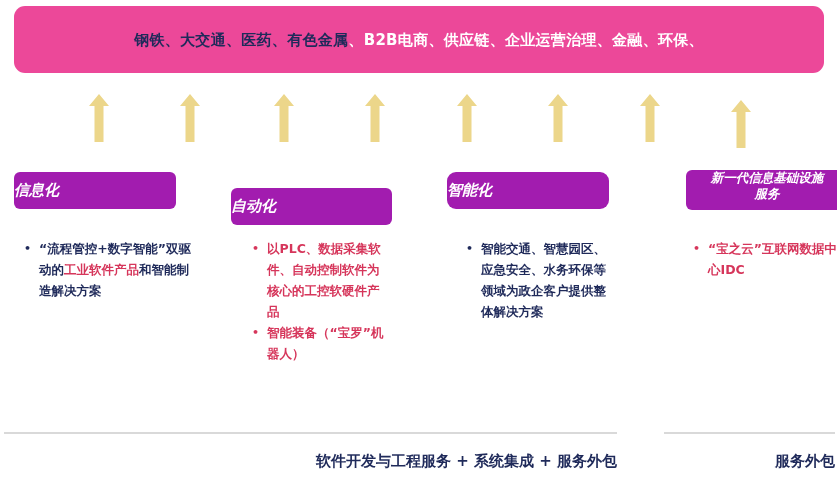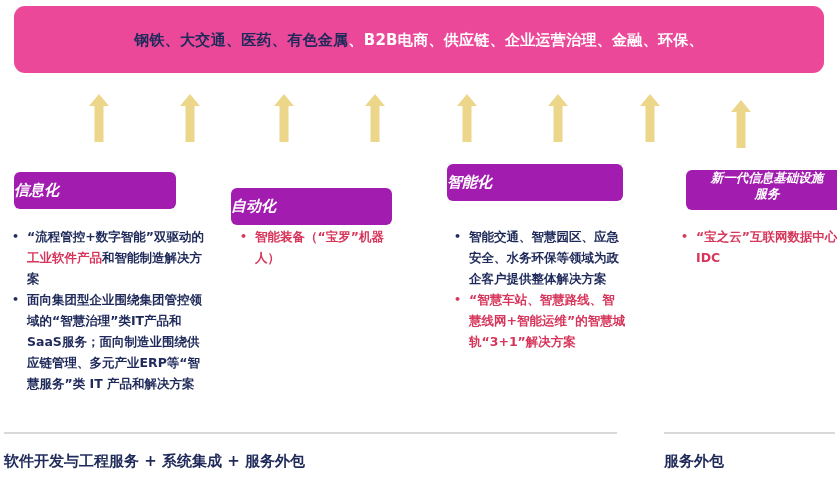--- a/index.html
+++ b/index.html
@@ -11,29 +11,29 @@
   .banner-line { font-size: 15px; font-weight: bold; color: #ffffff; line-height: 24px; letter-spacing: 0.3px; white-space: nowrap; }
   .banner-line .hl { color: #1f2a5a; }
   .arrow { position: absolute; width: 20px; height: 48px; }
   .arrow svg { display: block; }
   .cat-box { position: absolute; height: 37px; background: #a21caf; border-radius: 6px;
              display: flex; align-items: center; justify-content: flex-start; text-align: center;
              color: #ffffff; font-weight: bold; font-style: italic; }
   .cat-box.single { font-size: 15px; }
   .cat-box.double { font-size: 12.5px; line-height: 16px; }
   .col { position: absolute; top: 226px; font-size: 12.5px; font-weight: bold; line-height: 21px; }
-  .col ul { list-style: none; margin: 0; padding: 0; }
+  .col ul { list-style: none; margin: 12px; padding: 0; }
   .col li { position: relative; padding-left: 17px; }
   .col li::before { content: "•"; position: absolute; left: 2px; top: 0; font-size: 11px; }
   .navy { color: #1f2a5a; }
   .pink { color: #d6365b; }
   li.navy::before { color: #1f2a5a; }
   li.pink::before { color: #d6365b; }
   .divider { position: absolute; top: 432px; height: 2px; background: #d9d9d9; }
-  .footer-label { position: absolute; top: 452px; font-size: 15px; font-weight: bold; color: #1f2a5a; text-align: left; white-space: nowrap; }
+  .footer-label { position: absolute; top: 452px; font-size: 15px; font-weight: bold; color: #1f2a5a; text-align: right; white-space: nowrap; }
 </style>
 </head>
 <body>
 
 <div class="banner">
   <div class="banner-line"><span class="hl">钢铁、大交通、医药、有色金属</span><span>、B2B电商、供应链、企业运营治理、金融、环保、</span></div>
 </div>
 
 <div class="arrow" style="left:89px; top:94px;">
     <svg width="20" height="48" viewBox="0 0 20 48">
@@ -75,45 +75,44 @@
       <polygon points="10,0 20,12 14.5,12 14.5,48 5.5,48 5.5,12 0,12" fill="#ecd68a"></polygon>
     </svg>
   </div>
 
 <div class="cat-box single" style="left:14px; top:172px; width:162px;">
     <span>信息化</span>
   </div>
 <div class="cat-box single" style="left:231px; top:188px; width:161px;">
     <span>自动化</span>
   </div>
-<div class="cat-box single" style="left:447px; top:164px; width:176px;">
+<div class="cat-box single" style="left:447px; top:172px; width:162px;border-radius:9px;">
     <span>智能化</span>
   </div>
 <div class="cat-box double" style="left:664px; top:170px; width:162px; height:40px; flex-direction:column;margin-left:22px;">
   <span>新一代信息基础设施</span>
   <span>服务</span>
 </div>
 
 <div class="col" style="left:10px; width:195px;">
   <ul>
     <li class="navy"><span class="navy">“流程管控+数字智能”双驱动的</span><span class="pink">工业软件产品</span><span class="navy">和智能制造解决方案</span></li>
-    <li class="navy"><span class="navy">面向集团型企业围绕集团管控领域的“智慧治理”类IT产品和SaaS服务；面向制造业围绕供应链管理、多元产业ERP等“智慧服务”类 IT 产品和解决方案</span></li>
   </ul>
 </div>
 
 <div class="col" style="left:238px; width:160px;">
   <ul>
+    <li class="pink"><span class="pink">以PLC、数据采集软件、自动控制软件为核心的工控软硬件产品</span></li>
     <li class="pink"><span class="pink">智能装备（“宝罗”机器人）</span></li>
   </ul>
 </div>
 
 <div class="col" style="left:452px; width:175px;">
   <ul>
     <li class="navy"><span class="navy">智能交通、智慧园区、应急安全、水务环保等领域为政企客户提供整体解决方案</span></li>
-    <li class="pink"><span class="pink">“智慧车站、智慧路线、智慧线网+智能运维”的智慧城轨“3+1”解决方案</span></li>
   </ul>
 </div>
 
 <div class="col" style="left:679px; width:170px;">
   <ul>
     <li class="pink"><span class="pink">“宝之云”互联网数据中心IDC</span></li>
   </ul>
 </div>
 
 <div class="divider" style="left:4px; width:613px;"></div>

